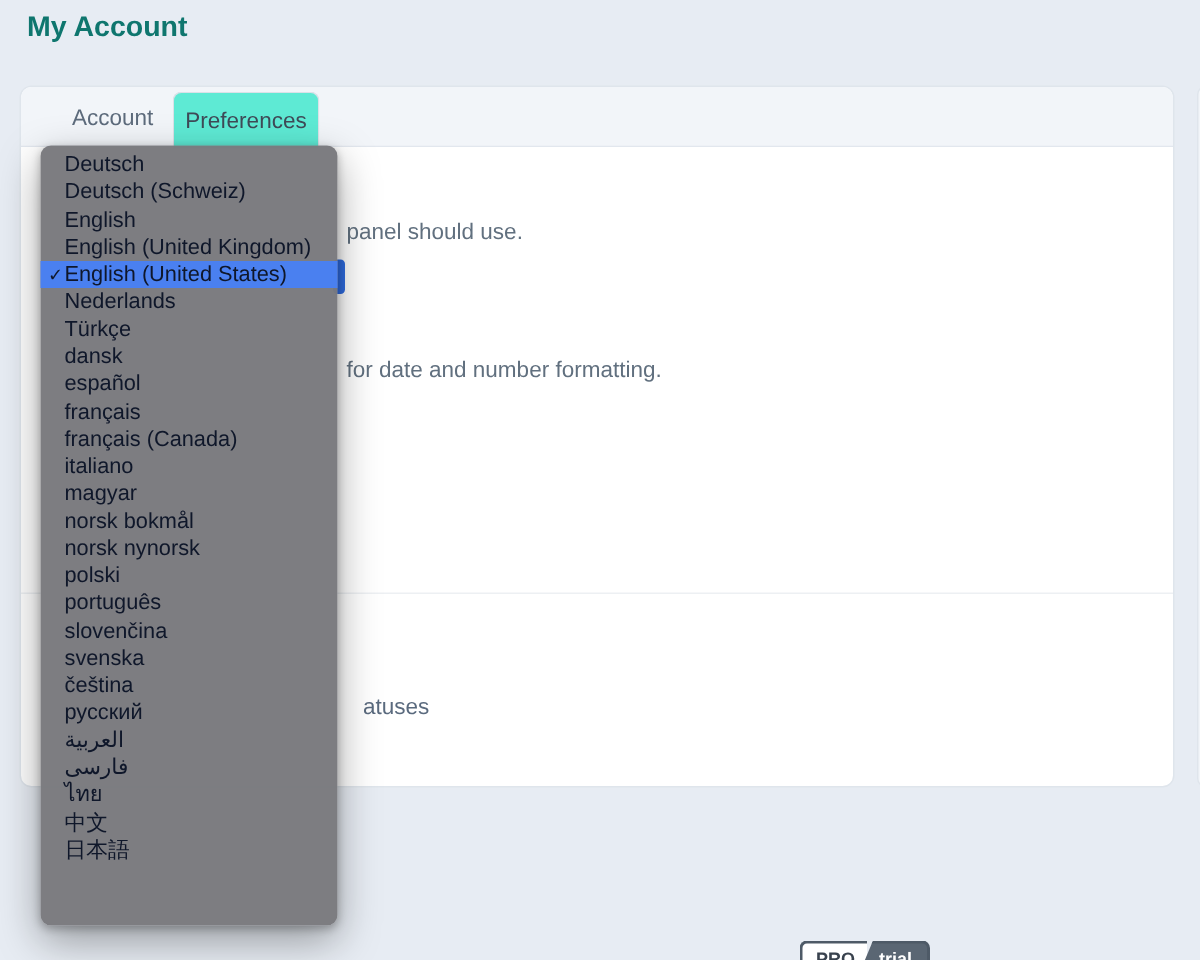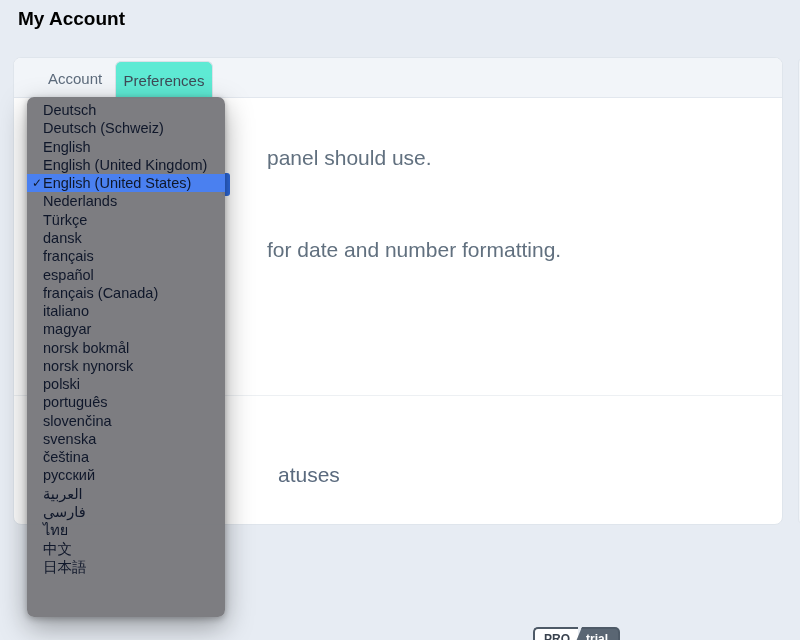--- a/index.html
+++ b/index.html
@@ -1,35 +1,35 @@
 <!DOCTYPE html>
 <html><head>
 <meta charset="utf-8">
 <style>
   html,body{margin:0;padding:0;}
   body{font-family:"Liberation Sans","DejaVu Sans",sans-serif;}
   .viewport{position:relative;width:800px;height:640px;background:#e7ecf3;overflow:hidden;}
 
-  .page-title{position:absolute;left:18px;top:8px;font-size:19px;font-weight:bold;color:#000000;text-align:right;}
+  .page-title{position:absolute;left:18px;top:8px;font-size:19px;font-weight:bold;color:#0f766e;text-align:right;}
 
   .card{position:absolute;left:13px;top:57px;width:770px;height:468px;background:#ffffff;
         border:1px solid #dfe5ec;border-radius:8px;box-sizing:border-box;}
   .card-header{position:absolute;left:0;top:0;right:0;height:40px;background:#f2f5f9;
                border-bottom:1px solid #e2e7ee;border-radius:7px 7px 0 0;box-sizing:border-box;}
   .tabs{position:absolute;left:32px;top:0;height:40px;display:flex;align-items:center;}
   .tab{font-size:15px;color:#5d6b7c;padding:0 2px;width:50px;text-align:center;cursor:pointer;}
   .tab-active{margin-left:15px;background:#5eead4;border:1px solid #dbe1e8;border-bottom:none;
               border-radius:6px 6px 0 0;height:37px;margin-top:4px;display:flex;align-items:center;
               justify-content:center;width:96px;color:#3f4a57;font-size:15px;cursor:pointer;}
   .card-divider{position:absolute;left:0;right:0;top:337px;height:1px;background:#edf0f3;}
 
   .right-card-sliver{position:absolute;left:798px;top:57px;width:12px;height:468px;background:#f2f5f9;
                      border:1px solid #dfe5ec;border-radius:8px;box-sizing:border-box;}
 
-  .fragment{position:absolute;font-size:21px;color:#61707f;white-space:nowrap;margin-left:36px;}
+  .fragment{position:absolute;font-size:15px;color:#61707f;white-space:nowrap;}
   .frag-1{left:231px;top:146px;}
   .frag-2{left:231px;top:238px;}
   .frag-3{left:226px;top:463px;color:#5a6a7e;padding-left:16px;}
 
   .select-focus-edge{position:absolute;left:222px;top:173px;width:8px;height:23px;
                      background:#2f6de4;border-radius:3px;z-index:5;}
 
   .menu{position:absolute;left:27px;top:97px;width:198px;height:520px;z-index:10;
         background:rgba(121,121,125,0.97);border-radius:7px;box-sizing:border-box;
         padding:4px 0;box-shadow:0 10px 28px rgba(0,0,0,0.35), 0 2px 6px rgba(0,0,0,0.25);}
@@ -100,25 +100,25 @@
       <div class="menu-item">
         <span class="check"></span>
         <span class="menu-label">Türkçe</span>
       </div>
       <div class="menu-item">
         <span class="check"></span>
         <span class="menu-label">dansk</span>
       </div>
       <div class="menu-item">
         <span class="check"></span>
-        <span class="menu-label">français</span>
+        <span class="menu-label">español</span>
       </div>
       <div class="menu-item">
         <span class="check"></span>
-        <span class="menu-label">español</span>
+        <span class="menu-label">français</span>
       </div>
       <div class="menu-item">
         <span class="check"></span>
         <span class="menu-label">français (Canada)</span>
       </div>
       <div class="menu-item">
         <span class="check"></span>
         <span class="menu-label">italiano</span>
       </div>
       <div class="menu-item">

